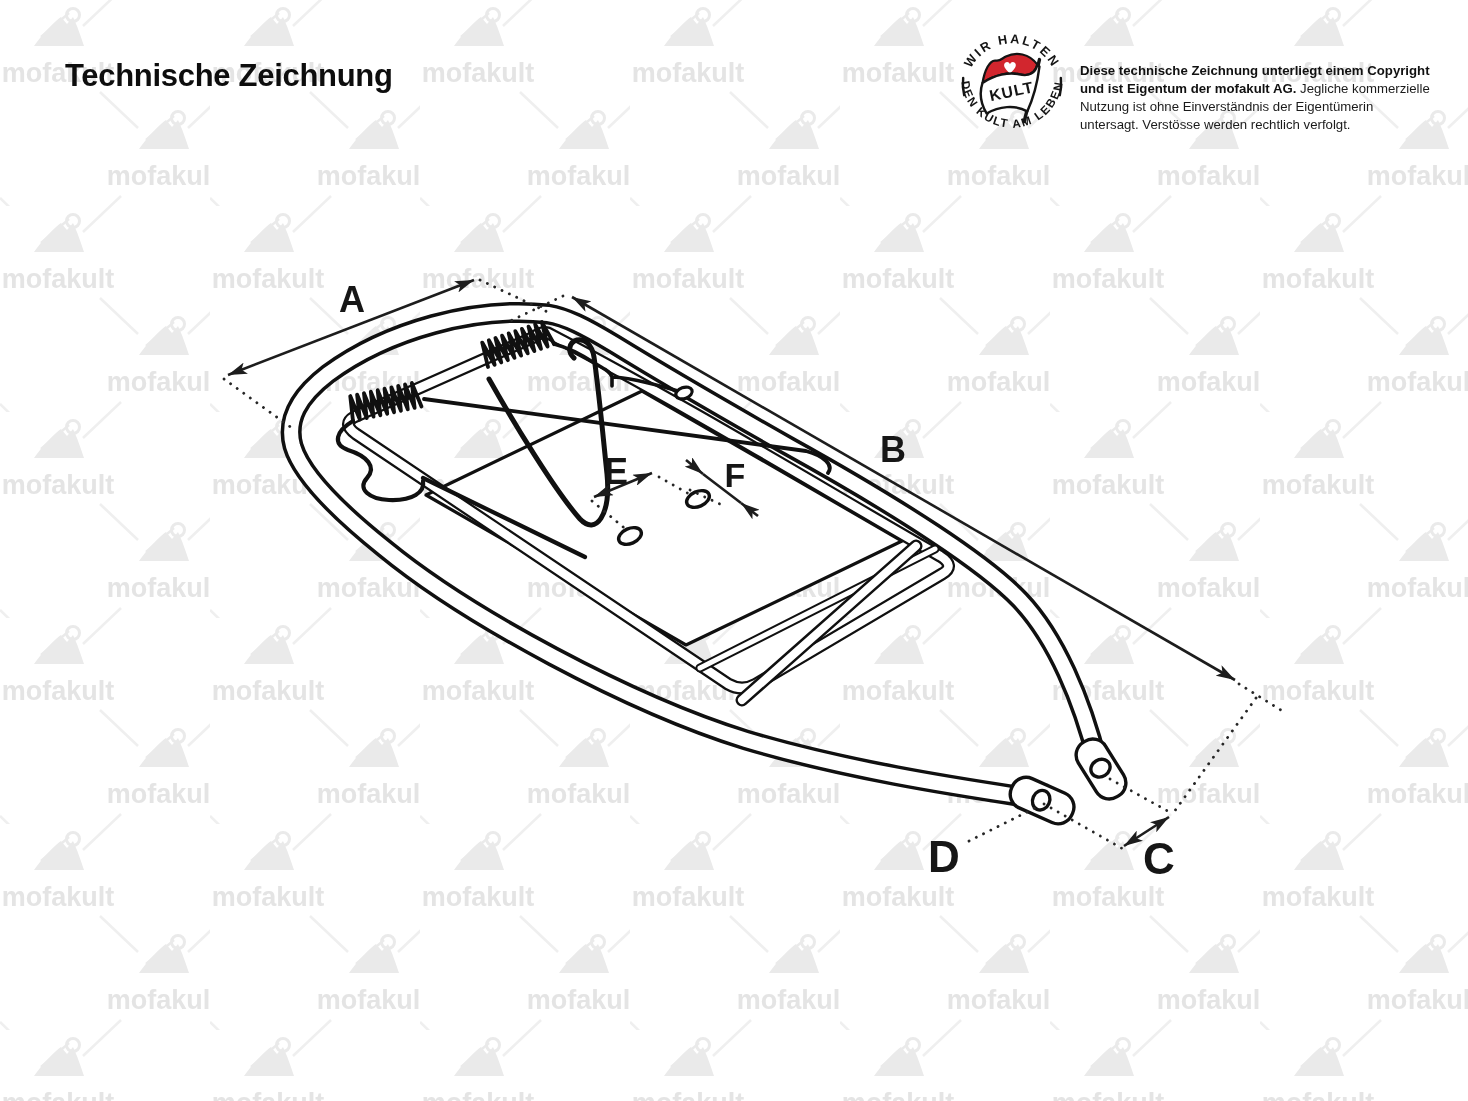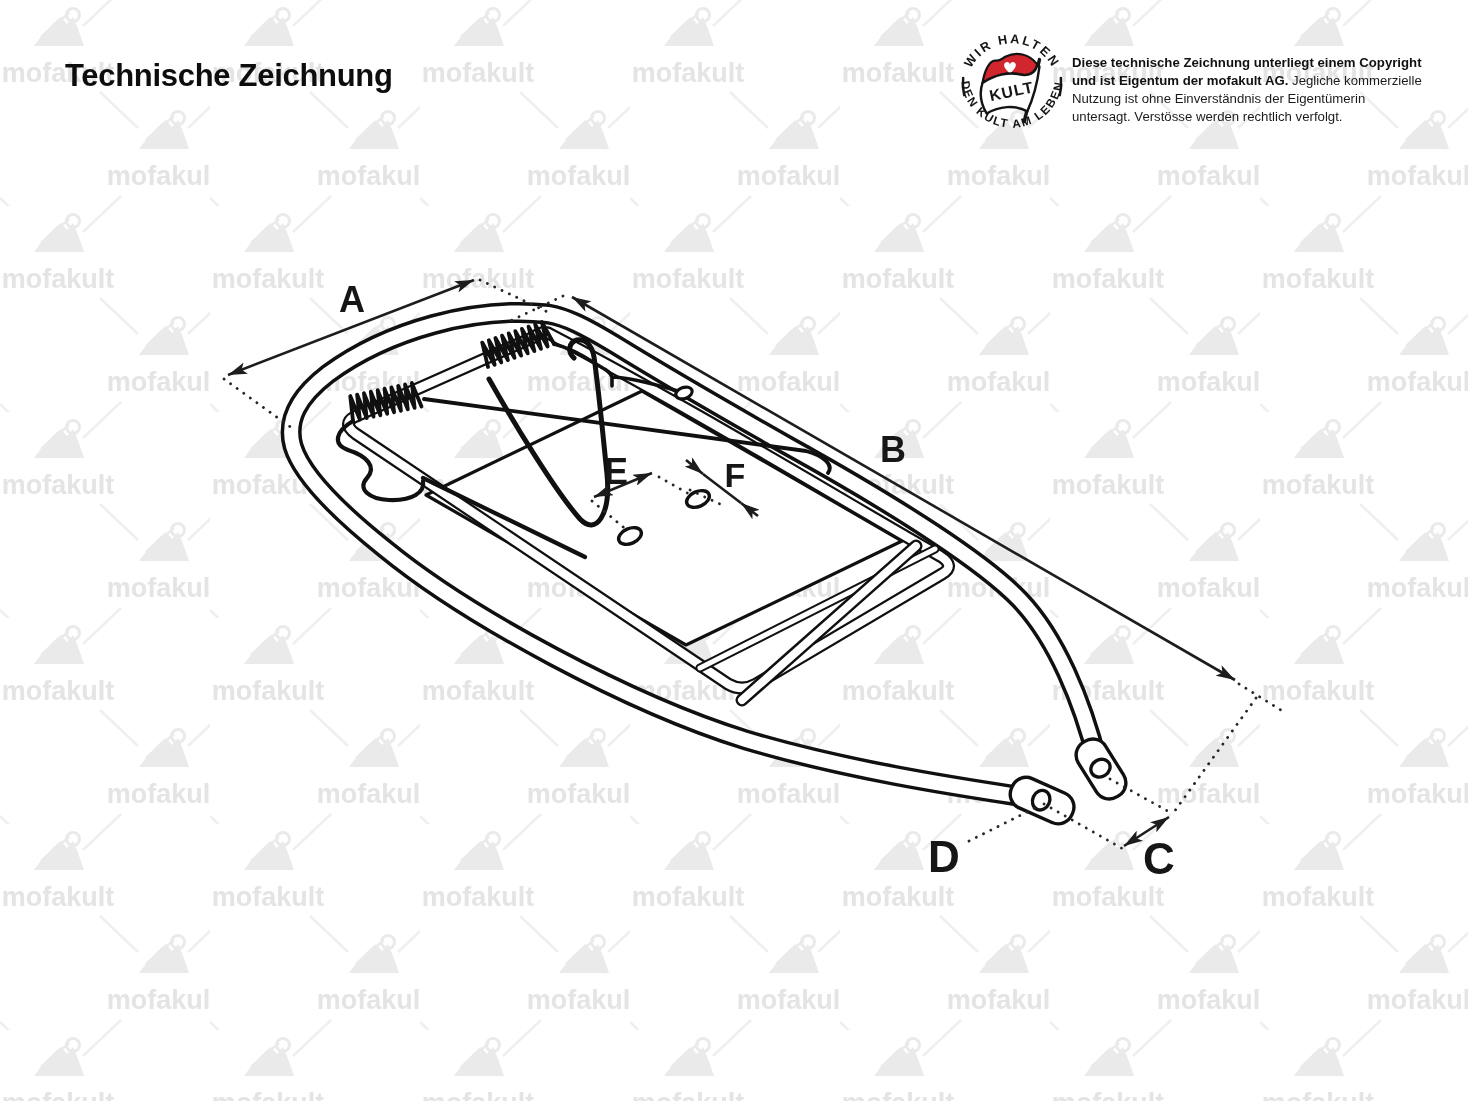--- a/index.html
+++ b/index.html
@@ -6,21 +6,21 @@
   .page{
     position:relative;width:1468px;height:1101px;background:#ffffff;
     overflow:hidden;font-family:"Liberation Sans",sans-serif;
   }
   .wm-svg,.draw-svg{position:absolute;left:0;top:0;}
   .page-title{
     position:absolute;left:59px;top:52px;margin:6px;
     font-size:31px;font-weight:700;letter-spacing:-0.3px;color:#0d0d0d;
   }
   .copyright{
-    position:absolute;left:1072px;top:54px;width:352px;margin:0;
+    position:absolute;left:1072px;top:54px;width:352px;margin:8px;
     font-size:13.2px;line-height:18px;color:#1b1b1b;
   }
   .copyright b{font-weight:700;color:#111;}
   .logo-svg{position:absolute;left:952px;top:26px;width:120px;height:120px;}
   .wm-text{font-family:"Liberation Sans",sans-serif;font-weight:700;font-size:27px;}
   .arc-text{font-family:"Liberation Sans",sans-serif;font-weight:700;}
   .dim-label{font-family:"Liberation Sans",sans-serif;font-weight:700;fill:#161616;}
   .dotted{stroke:#262626;stroke-width:2.8;stroke-linecap:round;stroke-dasharray:0.1 8;fill:none;}
   .dim{stroke:#1d1d1d;stroke-width:2.6;fill:none;}
   .tube-o{stroke:#101010;fill:none;stroke-linecap:round;stroke-linejoin:round;}

